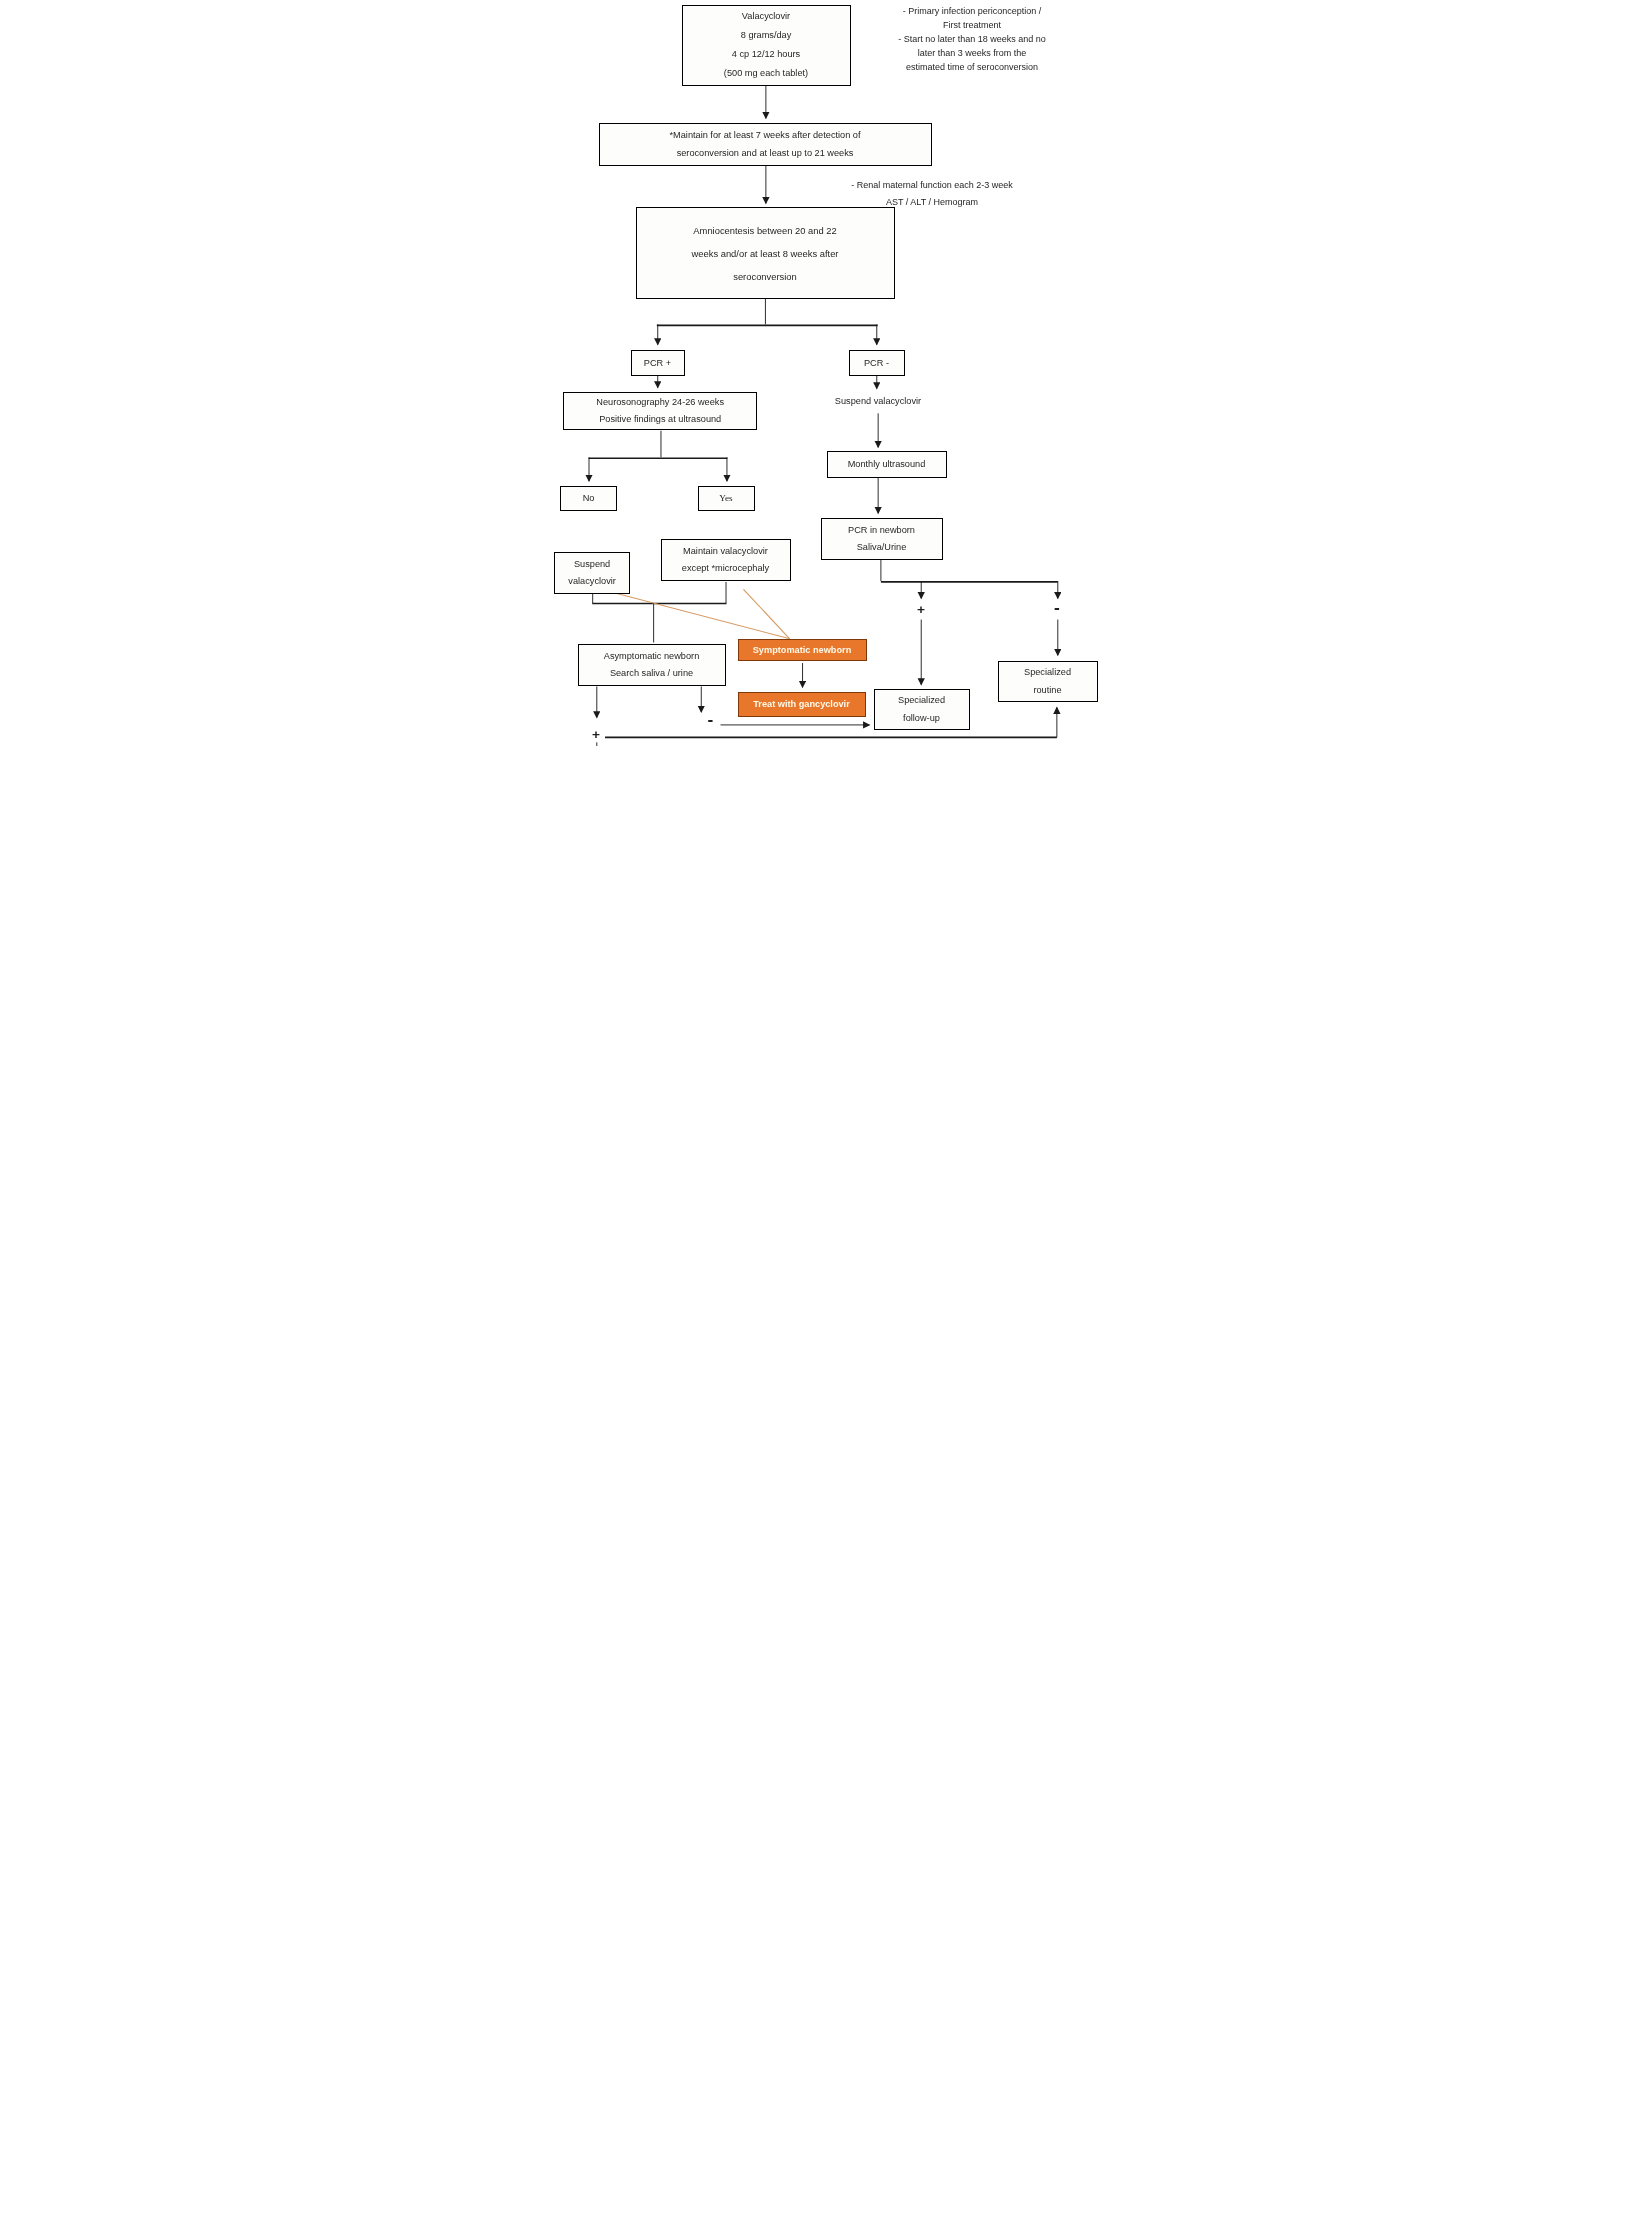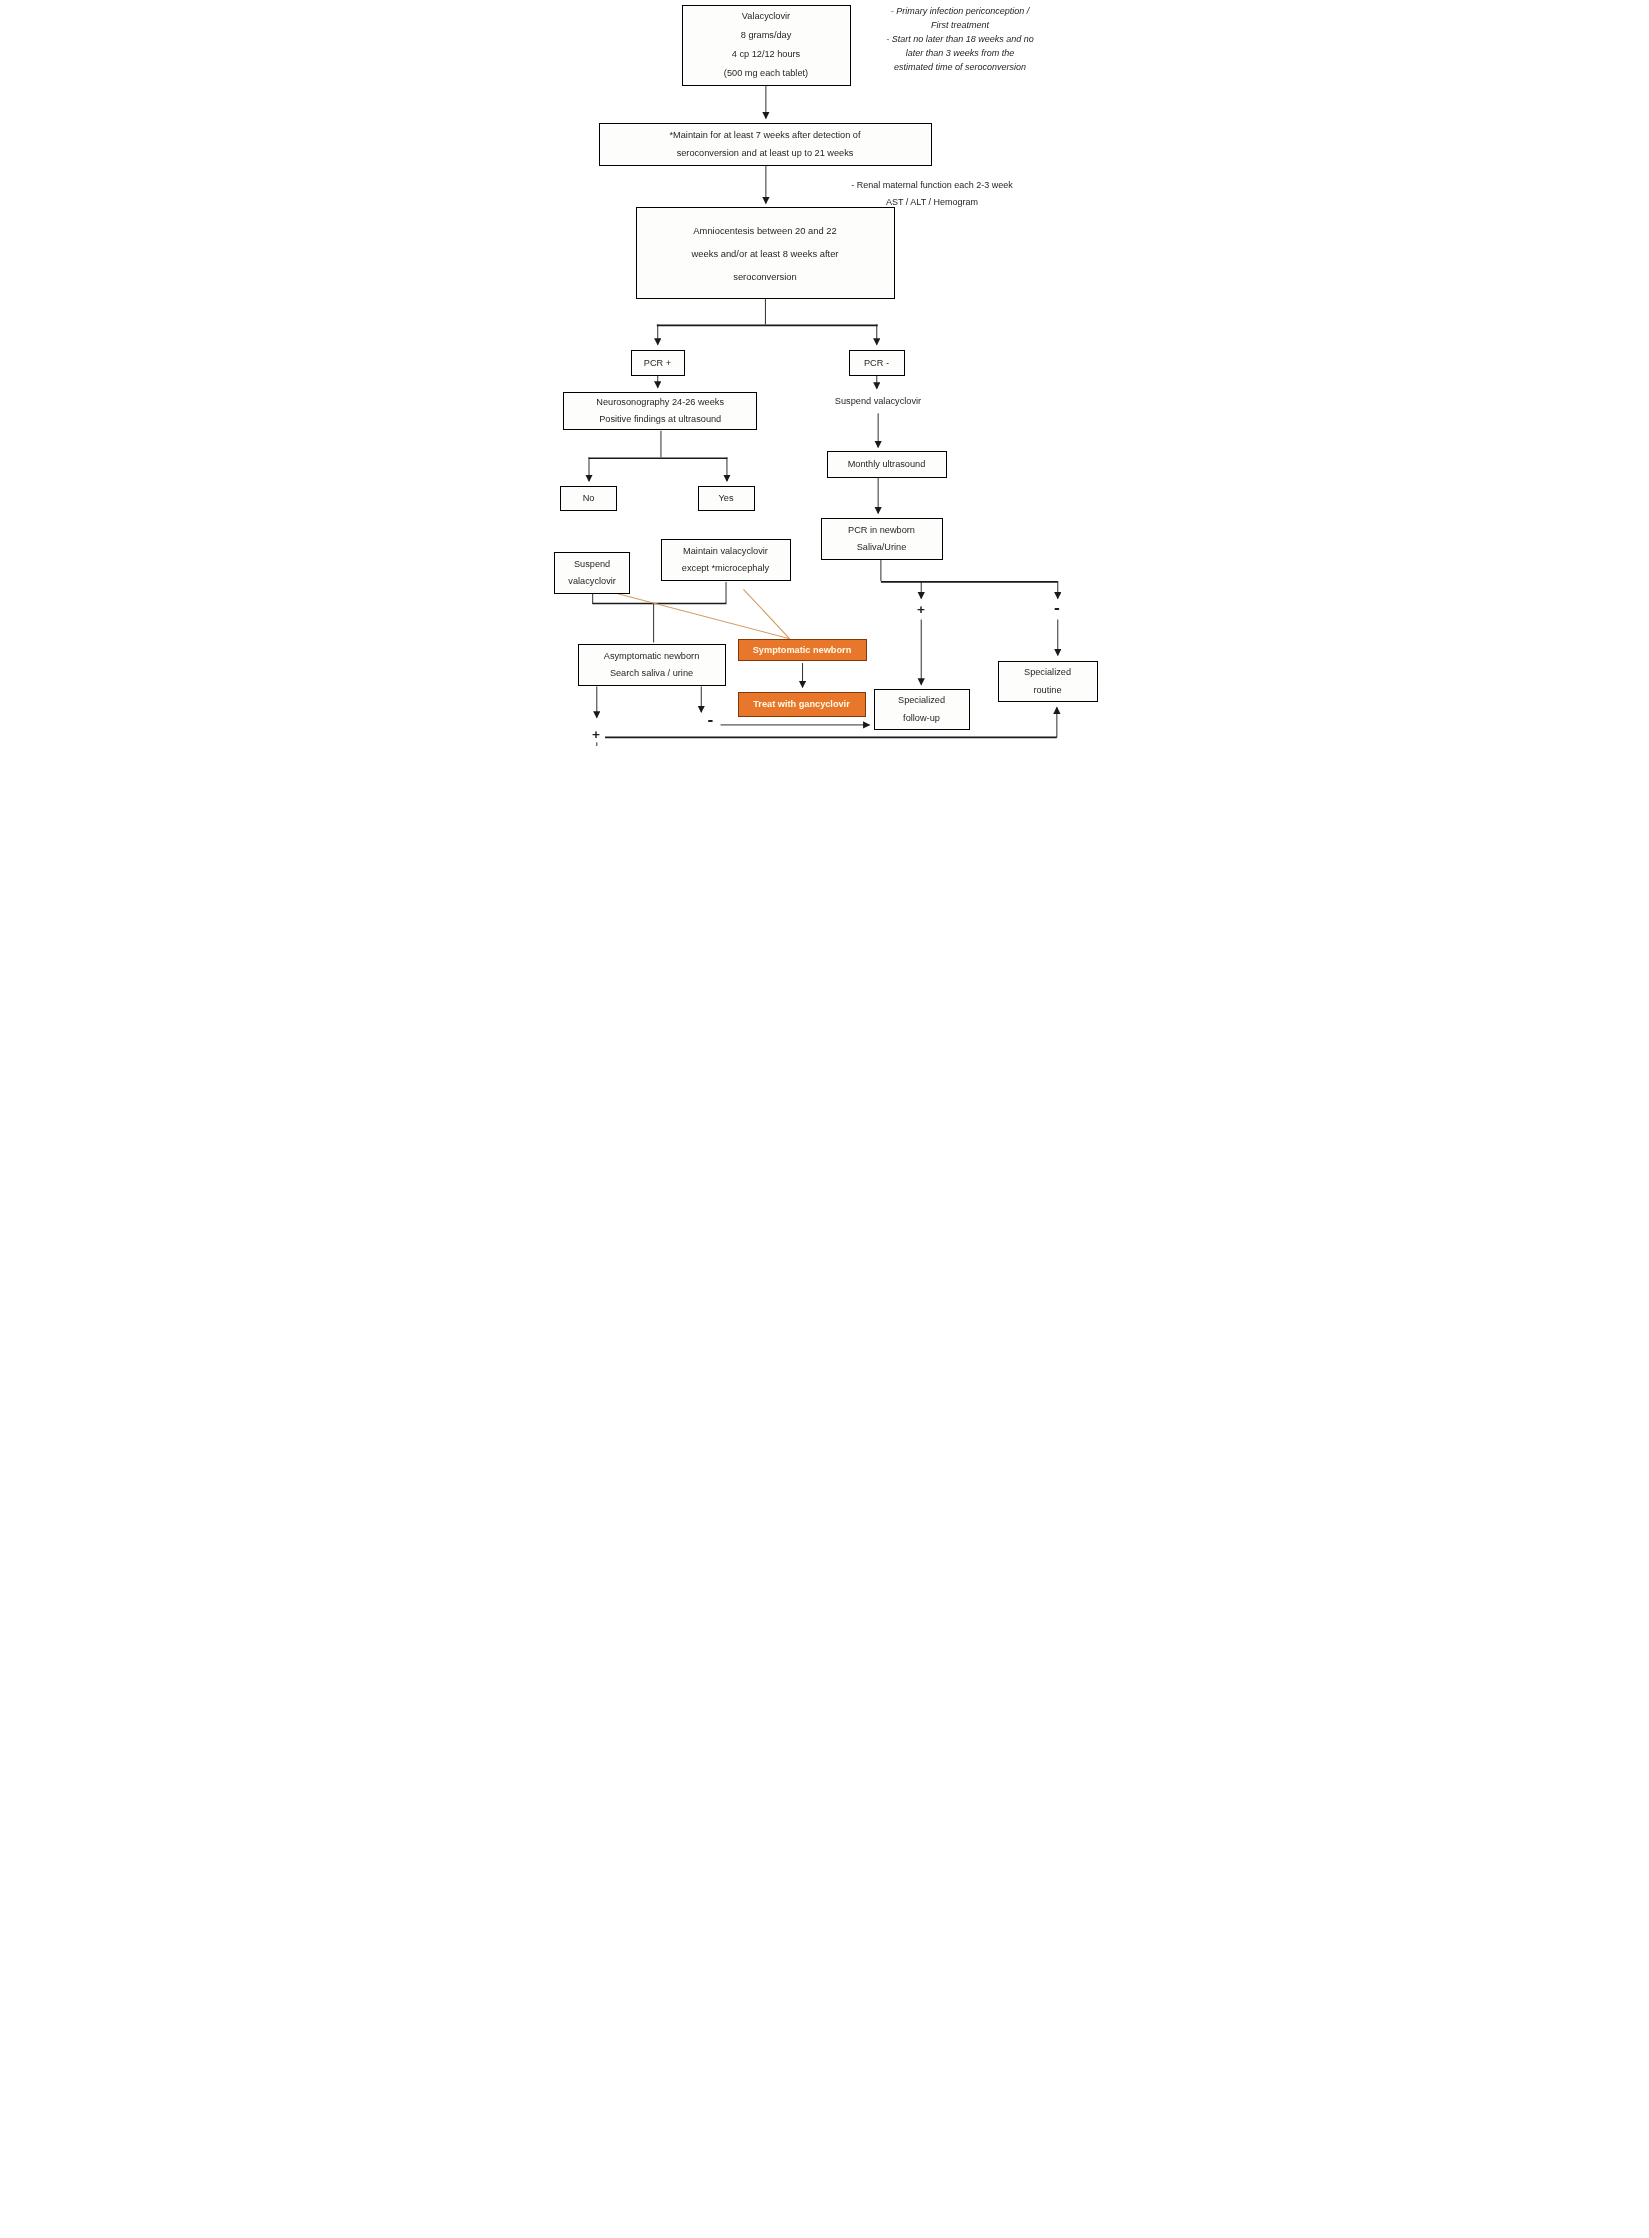--- a/index.html
+++ b/index.html
@@ -105,21 +105,21 @@
     </g>
   </svg>
 
   <div class="box" style="left:132px;top:4.6px;width:169px;height:81px;">
     <div class="bl">Valacyclovir</div>
     <div class="bl">8 grams/day</div>
     <div class="bl">4 cp 12/12 hours</div>
     <div class="bl">(500 mg each tablet)</div>
   </div>
 
-  <div class="note" style="left:306px;top:3.7px;width:209px;font-style:italic;">
+  <div class="note" style="left:318px;top:3.7px;width:209px;">
     <div class="nl">- Primary infection periconception /</div>
     <div class="nl">First treatment</div>
     <div class="nl">- Start no later than 18 weeks and no</div>
     <div class="nl">later than 3 weeks from the</div>
     <div class="nl">estimated time of seroconversion</div>
   </div>
 
   <div class="box tight" style="left:49px;top:123px;width:333px;height:43px;">
     <div class="bl">*Maintain for at least 7 weeks after detection of</div>
     <div class="bl">seroconversion and at least up to 21 weeks</div>
@@ -150,21 +150,21 @@
 
   <div class="suspend-text" style="left:273px;top:396px;width:111px;">Suspend valacyclovir</div>
 
   <div class="box" style="left:277px;top:451px;width:120px;height:26.6px;">
     <div class="bl">Monthly ultrasound</div>
   </div>
 
   <div class="box" style="left:10.5px;top:486px;width:57px;height:25px;">
     <div class="bl">No</div>
   </div>
-  <div class="box" style="left:148px;top:486px;width:57px;height:25px;">
+  <div class="box" style="left:148px;top:486px;width:57px;height:25px;font-family:Liberation Serif, serif;">
     <div class="bl">Yes</div>
   </div>
 
   <div class="box tight" style="left:271px;top:518px;width:122px;height:42px;">
     <div class="bl">PCR in newborn</div>
     <div class="bl">Saliva/Urine</div>
   </div>
 
   <div class="box tight" style="left:4.6px;top:552px;width:76px;height:42px;">
     <div class="bl">Suspend</div>

